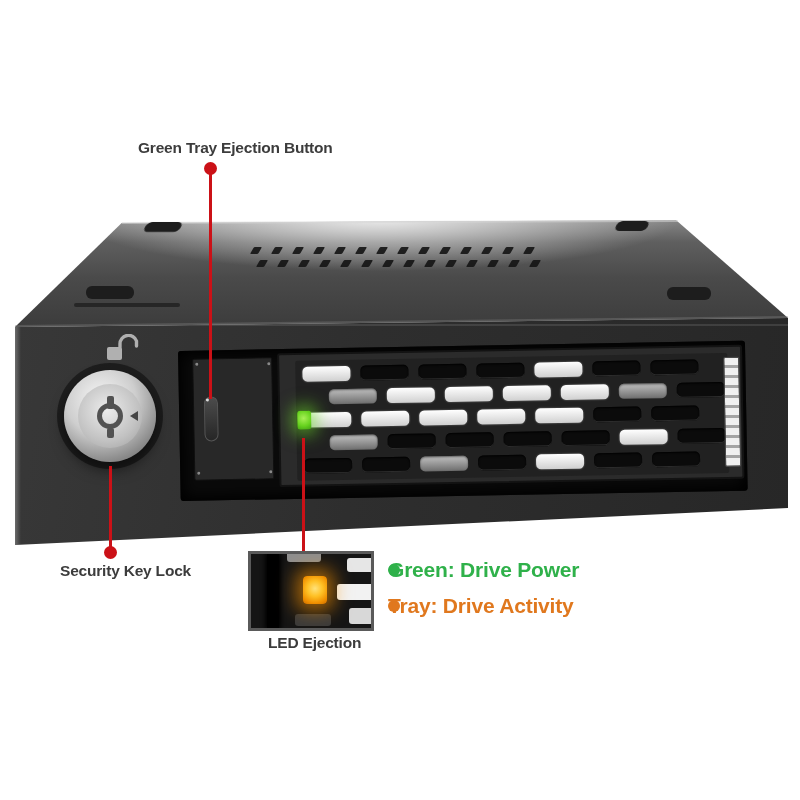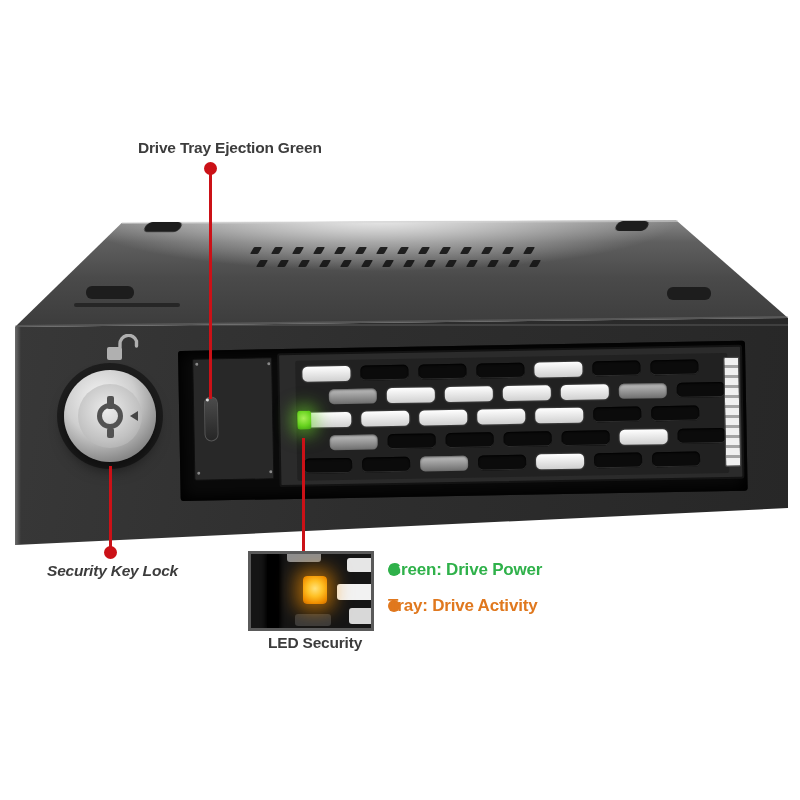--- a/index.html
+++ b/index.html
@@ -6,21 +6,21 @@
   #stage{position:relative;width:800px;height:800px;background:#fff;overflow:hidden;
          font-family:"Liberation Sans","DejaVu Sans",sans-serif;}
   #stage *{position:absolute;box-sizing:border-box;}
 
   
   .label{font-size:15.5px;font-weight:bold;color:#3c3c3c;letter-spacing:-0.2px;white-space:nowrap;}
   .callout-line{width:3px;background:#cb1117;z-index:20;}
   .callout-dot{width:13px;height:13px;border-radius:50%;background:#cb1117;z-index:20;}
   .legend-row{display:flex;align-items:center;gap:8px;left:388px;height:14px;z-index:20;}
   .legend-row .dot{position:static;width:12px;height:12px;border-radius:50%;}
-  .legend-row .legend-text{position:static;font-size:17px;font-weight:bold;letter-spacing:-0.2px;white-space:nowrap;}
+  .legend-row .legend-text{position:static;font-size:21px;font-weight:bold;letter-spacing:-0.2px;white-space:nowrap;}
 
   
   .top-face{left:15px;top:218px;width:773px;height:109px;
     clip-path:polygon(13.8% 4.6%,85.5% 1.8%,100% 91.7%,0% 100%);
     background:
       radial-gradient(60% 75% at 47% 0%,rgba(255,255,255,0.85),rgba(255,255,255,0) 65%),
       linear-gradient(180deg,#8a8a8a 0%,#5f5f5f 22%,#4a4a4a 55%,#3c3c3c 100%);
     z-index:1;}
   .back-edge-line{left:122px;top:221px;width:556px;height:2px;background:rgba(215,215,215,0.55);
     transform:rotate(-0.2deg);z-index:2;}
@@ -202,39 +202,39 @@
     <div class="key-ring"></div>
     <div class="key-slot-top"></div>
     <div class="key-slot-bottom"></div>
     <div class="key-arrow"></div>
   </div>
   <svg class="unlock-icon" width="40" height="30" viewBox="0 0 40 30">
     <rect x="3" y="13" width="15" height="13" rx="2" fill="#b0b0b0"></rect>
     <path d="M16 13 V10 A8.5 8.5 0 0 1 32.5 7 V12" stroke="#b0b0b0" stroke-width="3.4" fill="none" stroke-linecap="round"></path>
   </svg>
 
-  <div class="label" style="left:138px;top:139px;">Drive Tray Ejection Green</div>
+  <div class="label" style="left:138px;top:139px;">Green Tray Ejection Button</div>
   <div class="callout-dot" style="left:204px;top:162px;"></div>
   <div class="callout-line" style="left:209px;top:172px;height:227px;"></div>
 
   <div class="callout-line" style="left:109px;top:466px;height:82px;"></div>
   <div class="callout-dot" style="left:104px;top:546px;"></div>
-  <div class="label" style="left:47px;top:562px;font-style:italic;">Security Key Lock</div>
+  <div class="label" style="left:60px;top:562px;">Security Key Lock</div>
 
   <div class="callout-line" style="left:302px;top:438px;height:113px;"></div>
   <div class="inset">
     <div class="stripe"></div>
     <div class="islot i1"></div>
     <div class="islot i2"></div>
     <div class="islot i3"></div>
     <div class="islot i4"></div>
     <div class="islot i5"></div>
     <div class="i-led"></div>
   </div>
-  <div class="label" style="left:268px;top:634px;">LED Security</div>
+  <div class="label" style="left:268px;top:634px;">LED Ejection</div>
 
   <div class="legend-row" style="top:563px;">
     <span class="dot" style="background: rgb(47, 177, 74);"></span>
     <span class="legend-text" style="color: rgb(47, 177, 74);">Green: Drive Power</span>
   </div>
   <div class="legend-row" style="top:599px;">
     <span class="dot" style="background: rgb(224, 120, 30);"></span>
     <span class="legend-text" style="color: rgb(224, 120, 30);">Tray: Drive Activity</span>
   </div>
 

